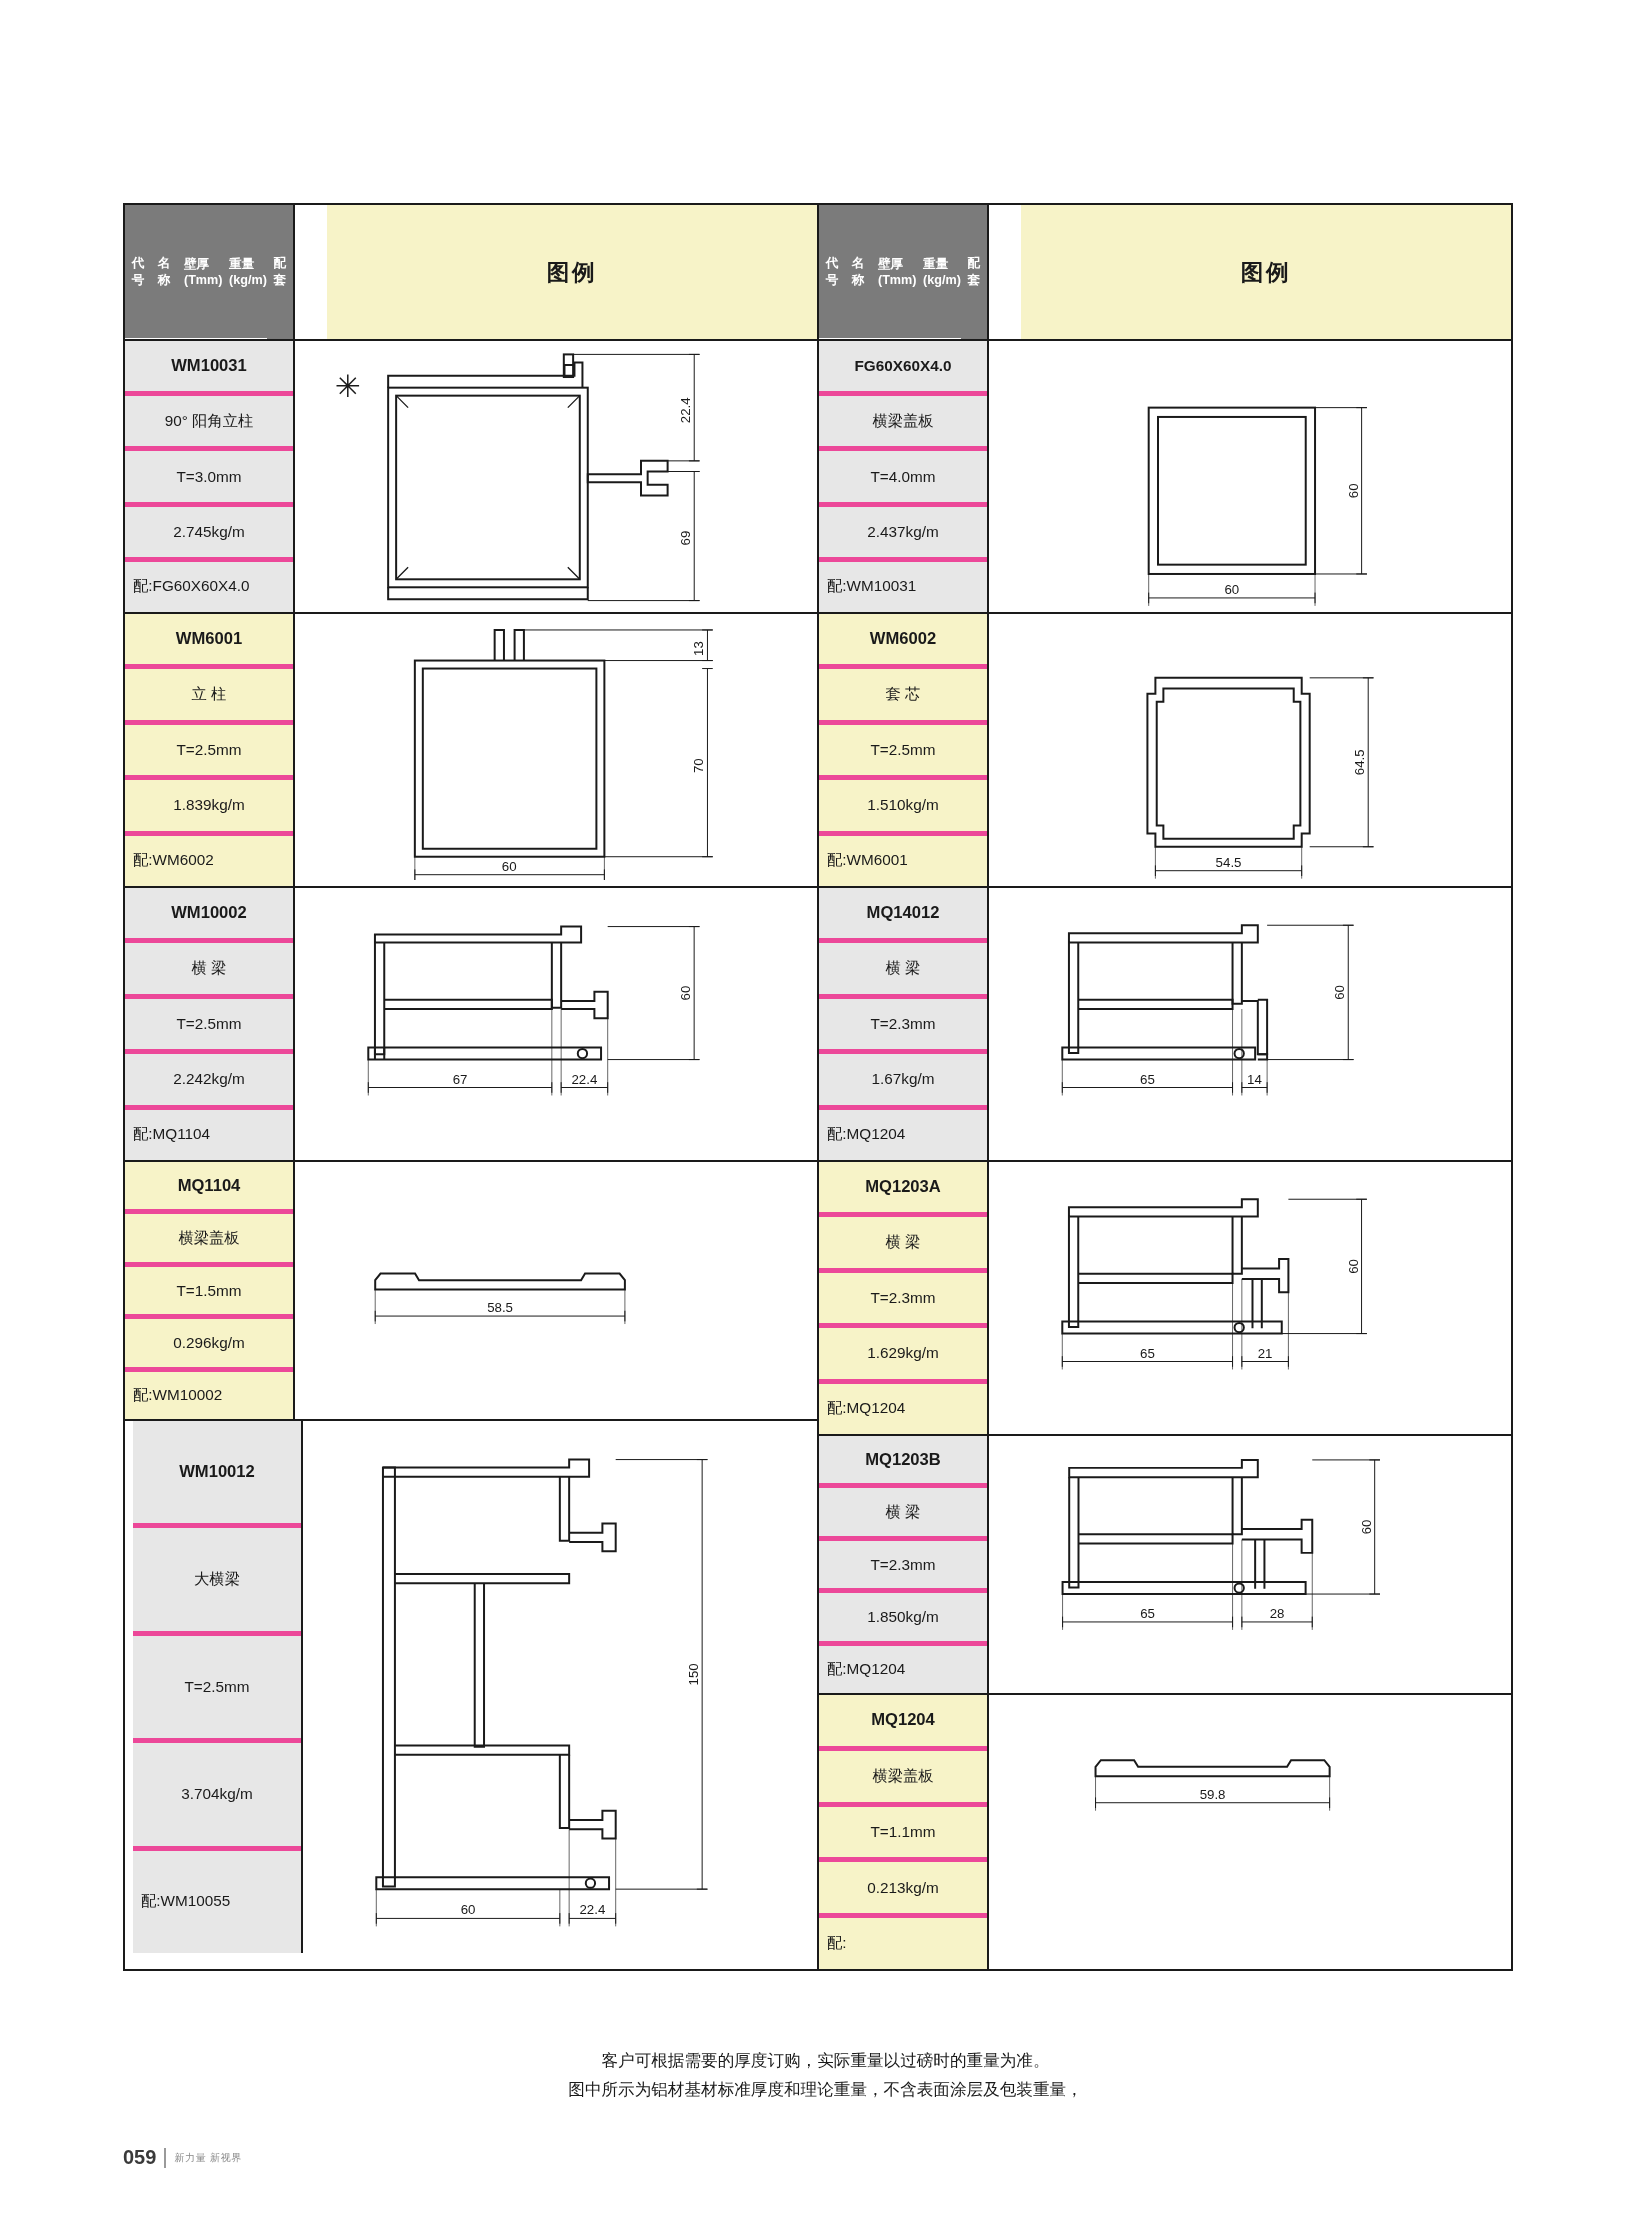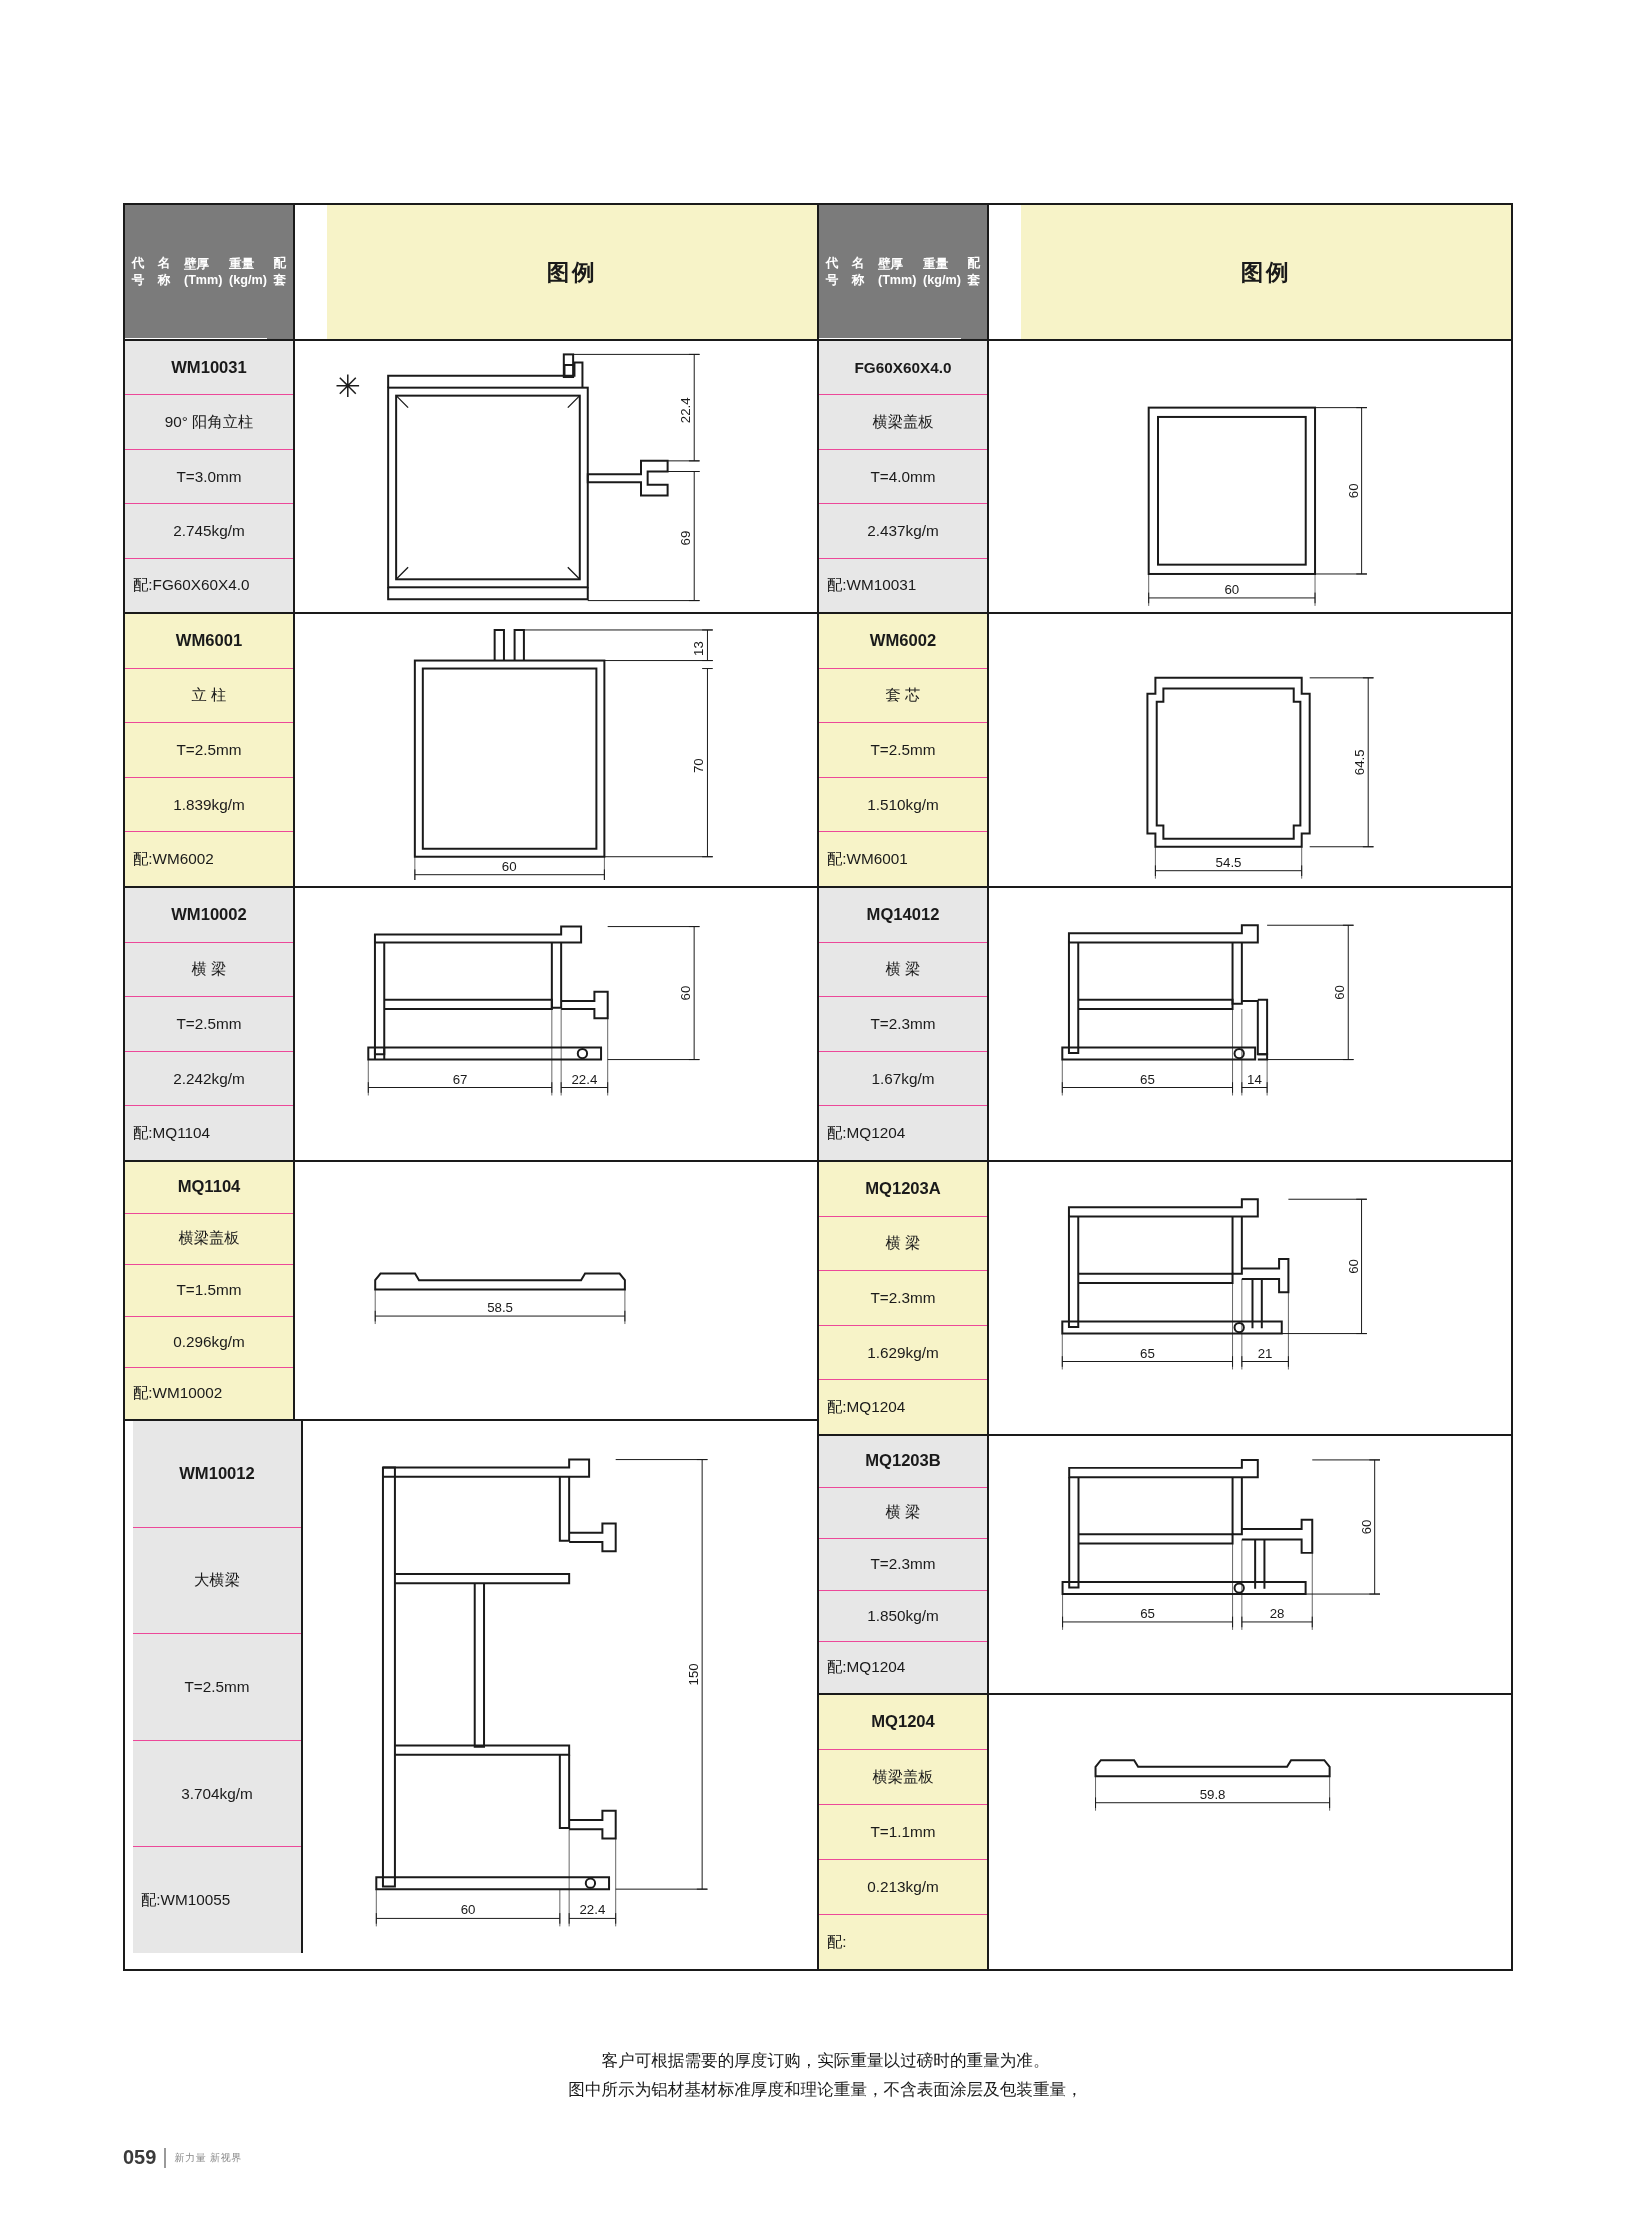--- a/index.html
+++ b/index.html
@@ -15,21 +15,21 @@
   .hdr{display:flex;height:136px;border-bottom:2px solid #1a1a1a;box-sizing:border-box;}
   .hdr-labels{width:170px;border-right:2px solid #1a1a1a;box-sizing:border-box;display:flex;flex-direction:row;}
   .hdr-labels div{flex:1;background:#7b7b7b;color:#ffffff;font-size:12.6px;font-weight:bold;display:flex;align-items:center;padding-left:6.7px;border-bottom:0.7px solid #ffffff;box-sizing:border-box;}
   .hdr-labels div:last-child{border-bottom:none;}
   .hdr-fig{flex:1;background:#f7f3c8;display:flex;align-items:center;justify-content:center;font-size:22.6px;font-weight:bold;letter-spacing:2.7px;margin-left:32px;}
 
   
   .row{display:flex;border-bottom:2px solid #1a1a1a;box-sizing:border-box;}
   .row:last-child{border-bottom:none;}
   .spec{width:170px;border-right:2px solid #1a1a1a;box-sizing:border-box;display:flex;flex-direction:column;}
-  .spec .cell{flex:1;display:flex;align-items:center;justify-content:center;border-bottom:1px solid #ec4899;box-sizing:border-box;font-size:15.3px;padding:1.3px 4px;text-align:center;}
+  .spec .cell{flex:1;display:flex;align-items:center;justify-content:center;border-bottom:5px solid #ec4899;box-sizing:border-box;font-size:15.3px;padding:1.3px 4px;text-align:center;}
   .spec .cell:last-child{border-bottom:none;}
   .spec .cell.code{font-weight:bold;font-size:16.6px;}
   .spec .cell.code.small{font-size:15.3px;}
   .spec .cell.left{justify-content:flex-start;padding-left:8px;}
   .grey .cell{background:#e7e7e7;}
   .yellow .cell{background:#f7f3c8;}
   .fig{flex:1;position:relative;background:#ffffff;}
   .fig svg{position:absolute;left:0;top:0;}
 
   .star{position:absolute;left:40px;top:27px;font-size:31px;font-weight:bold;}

